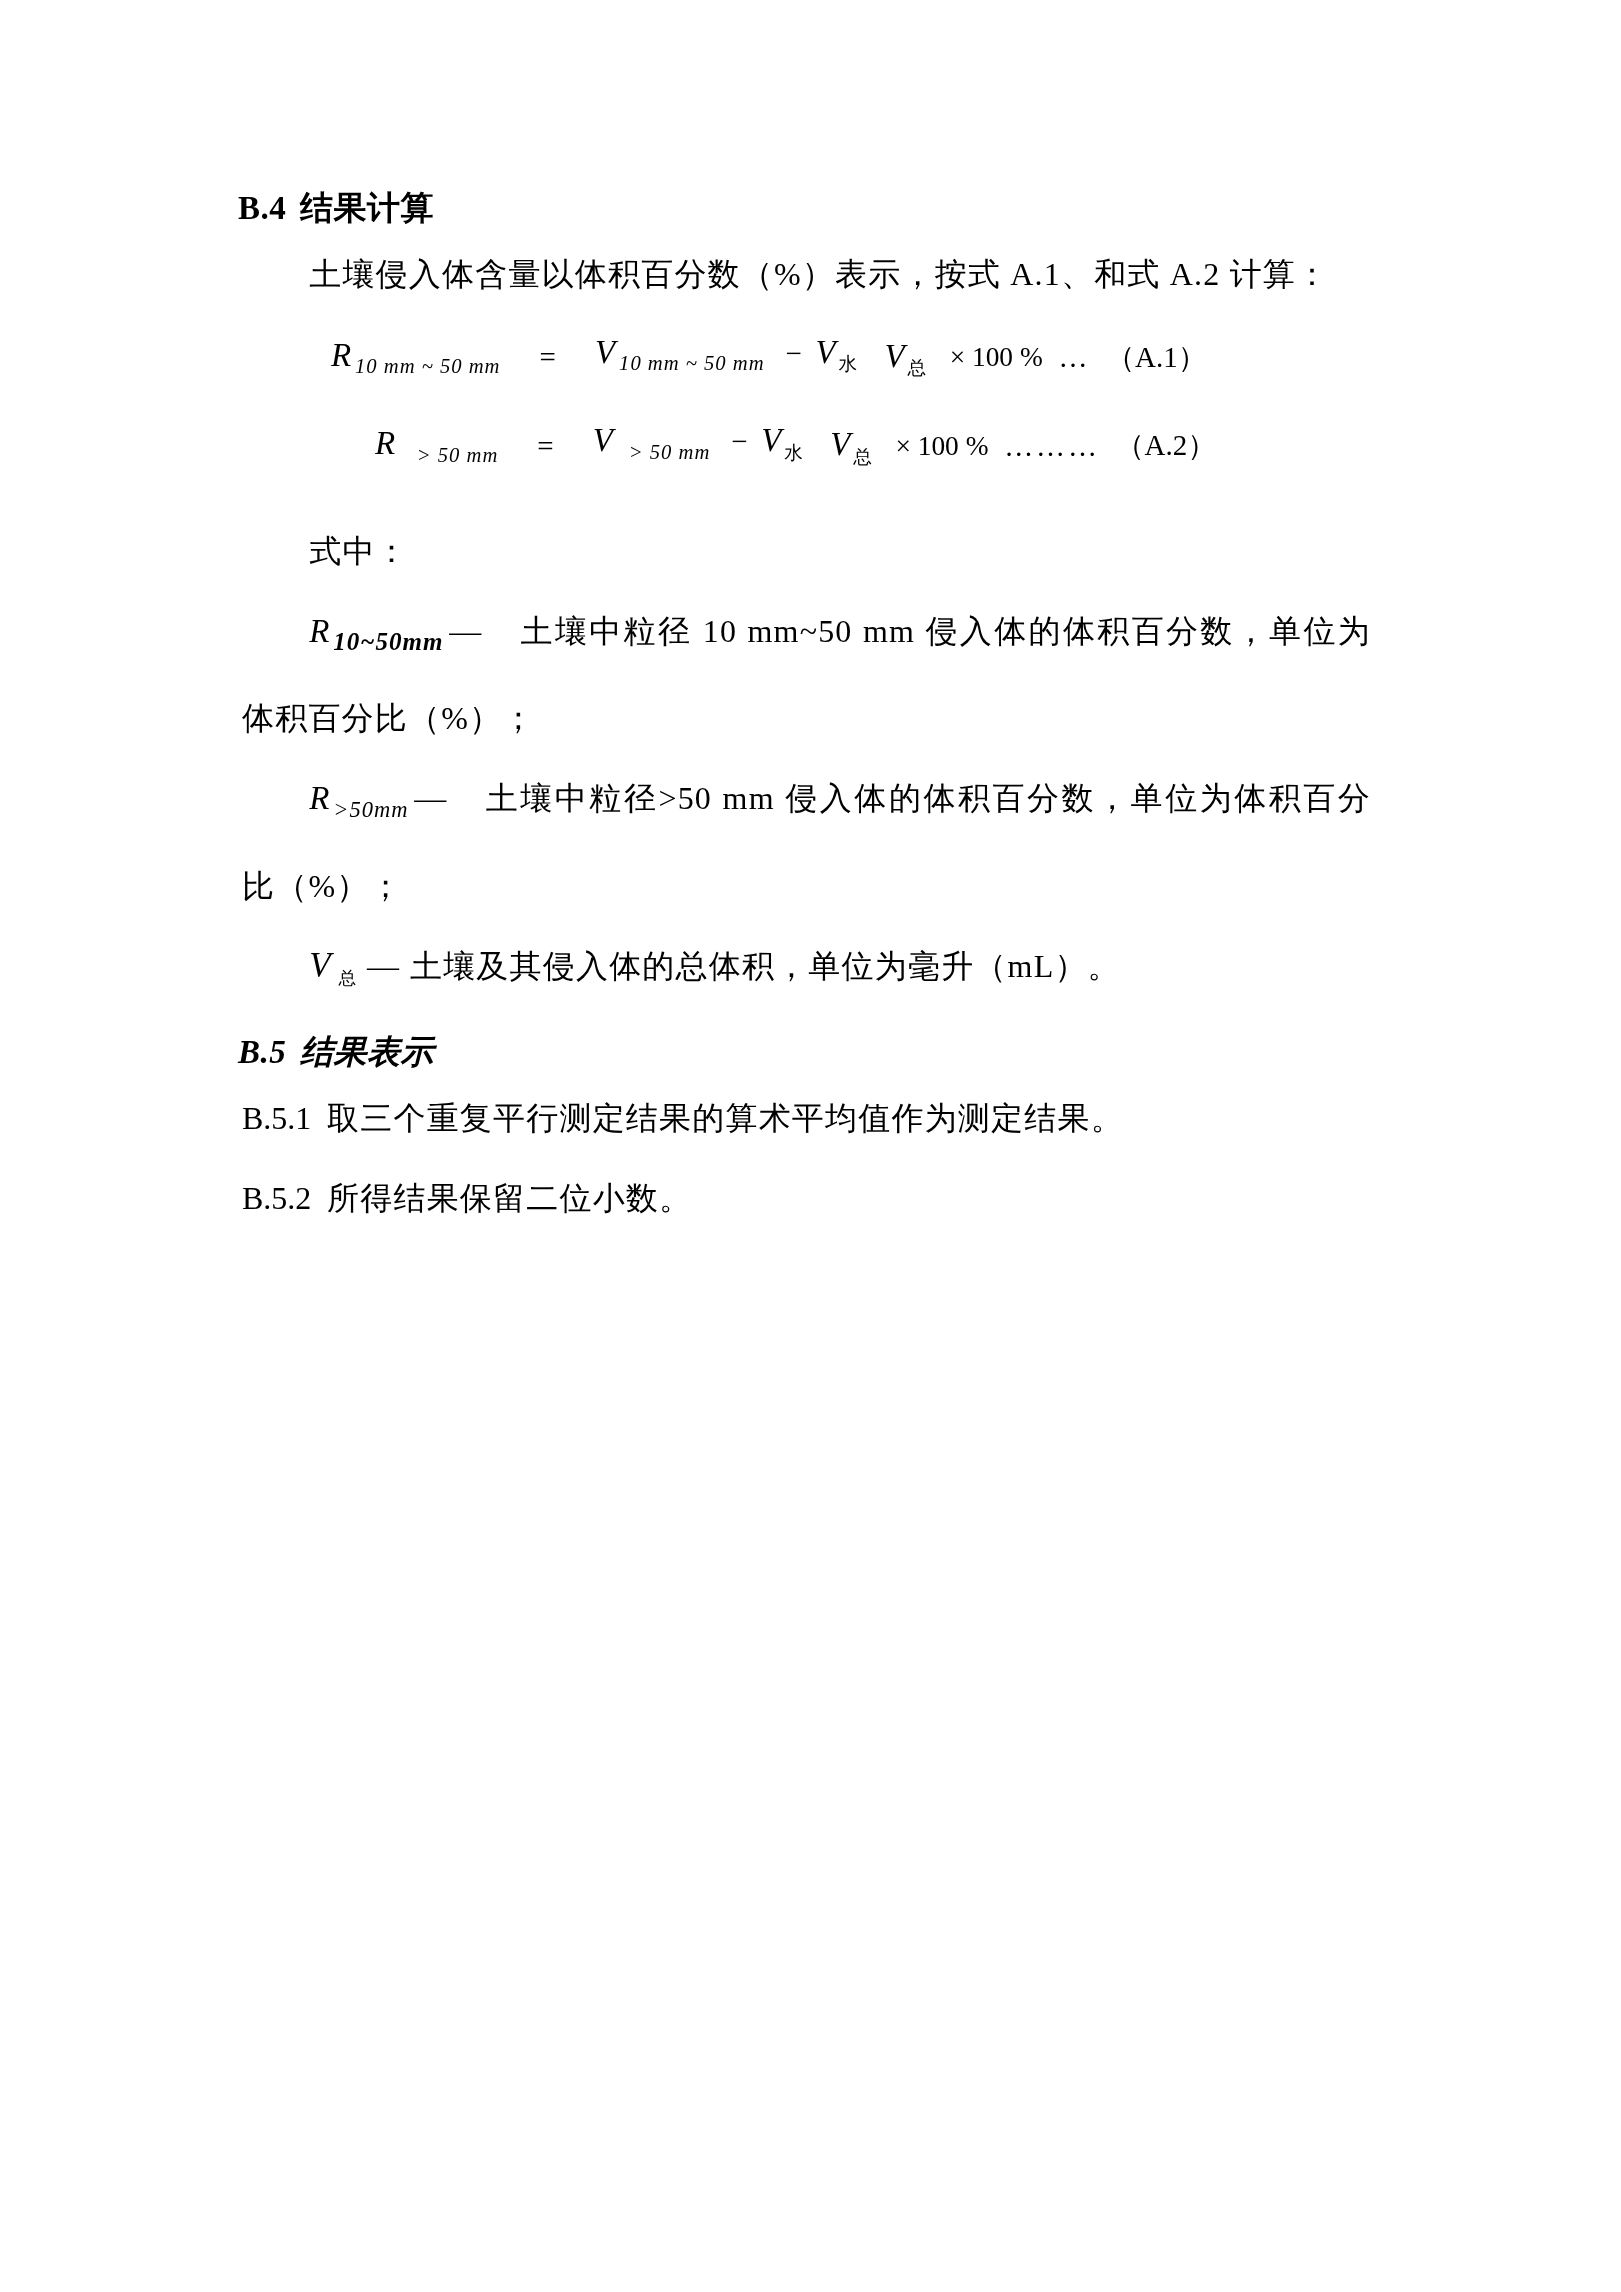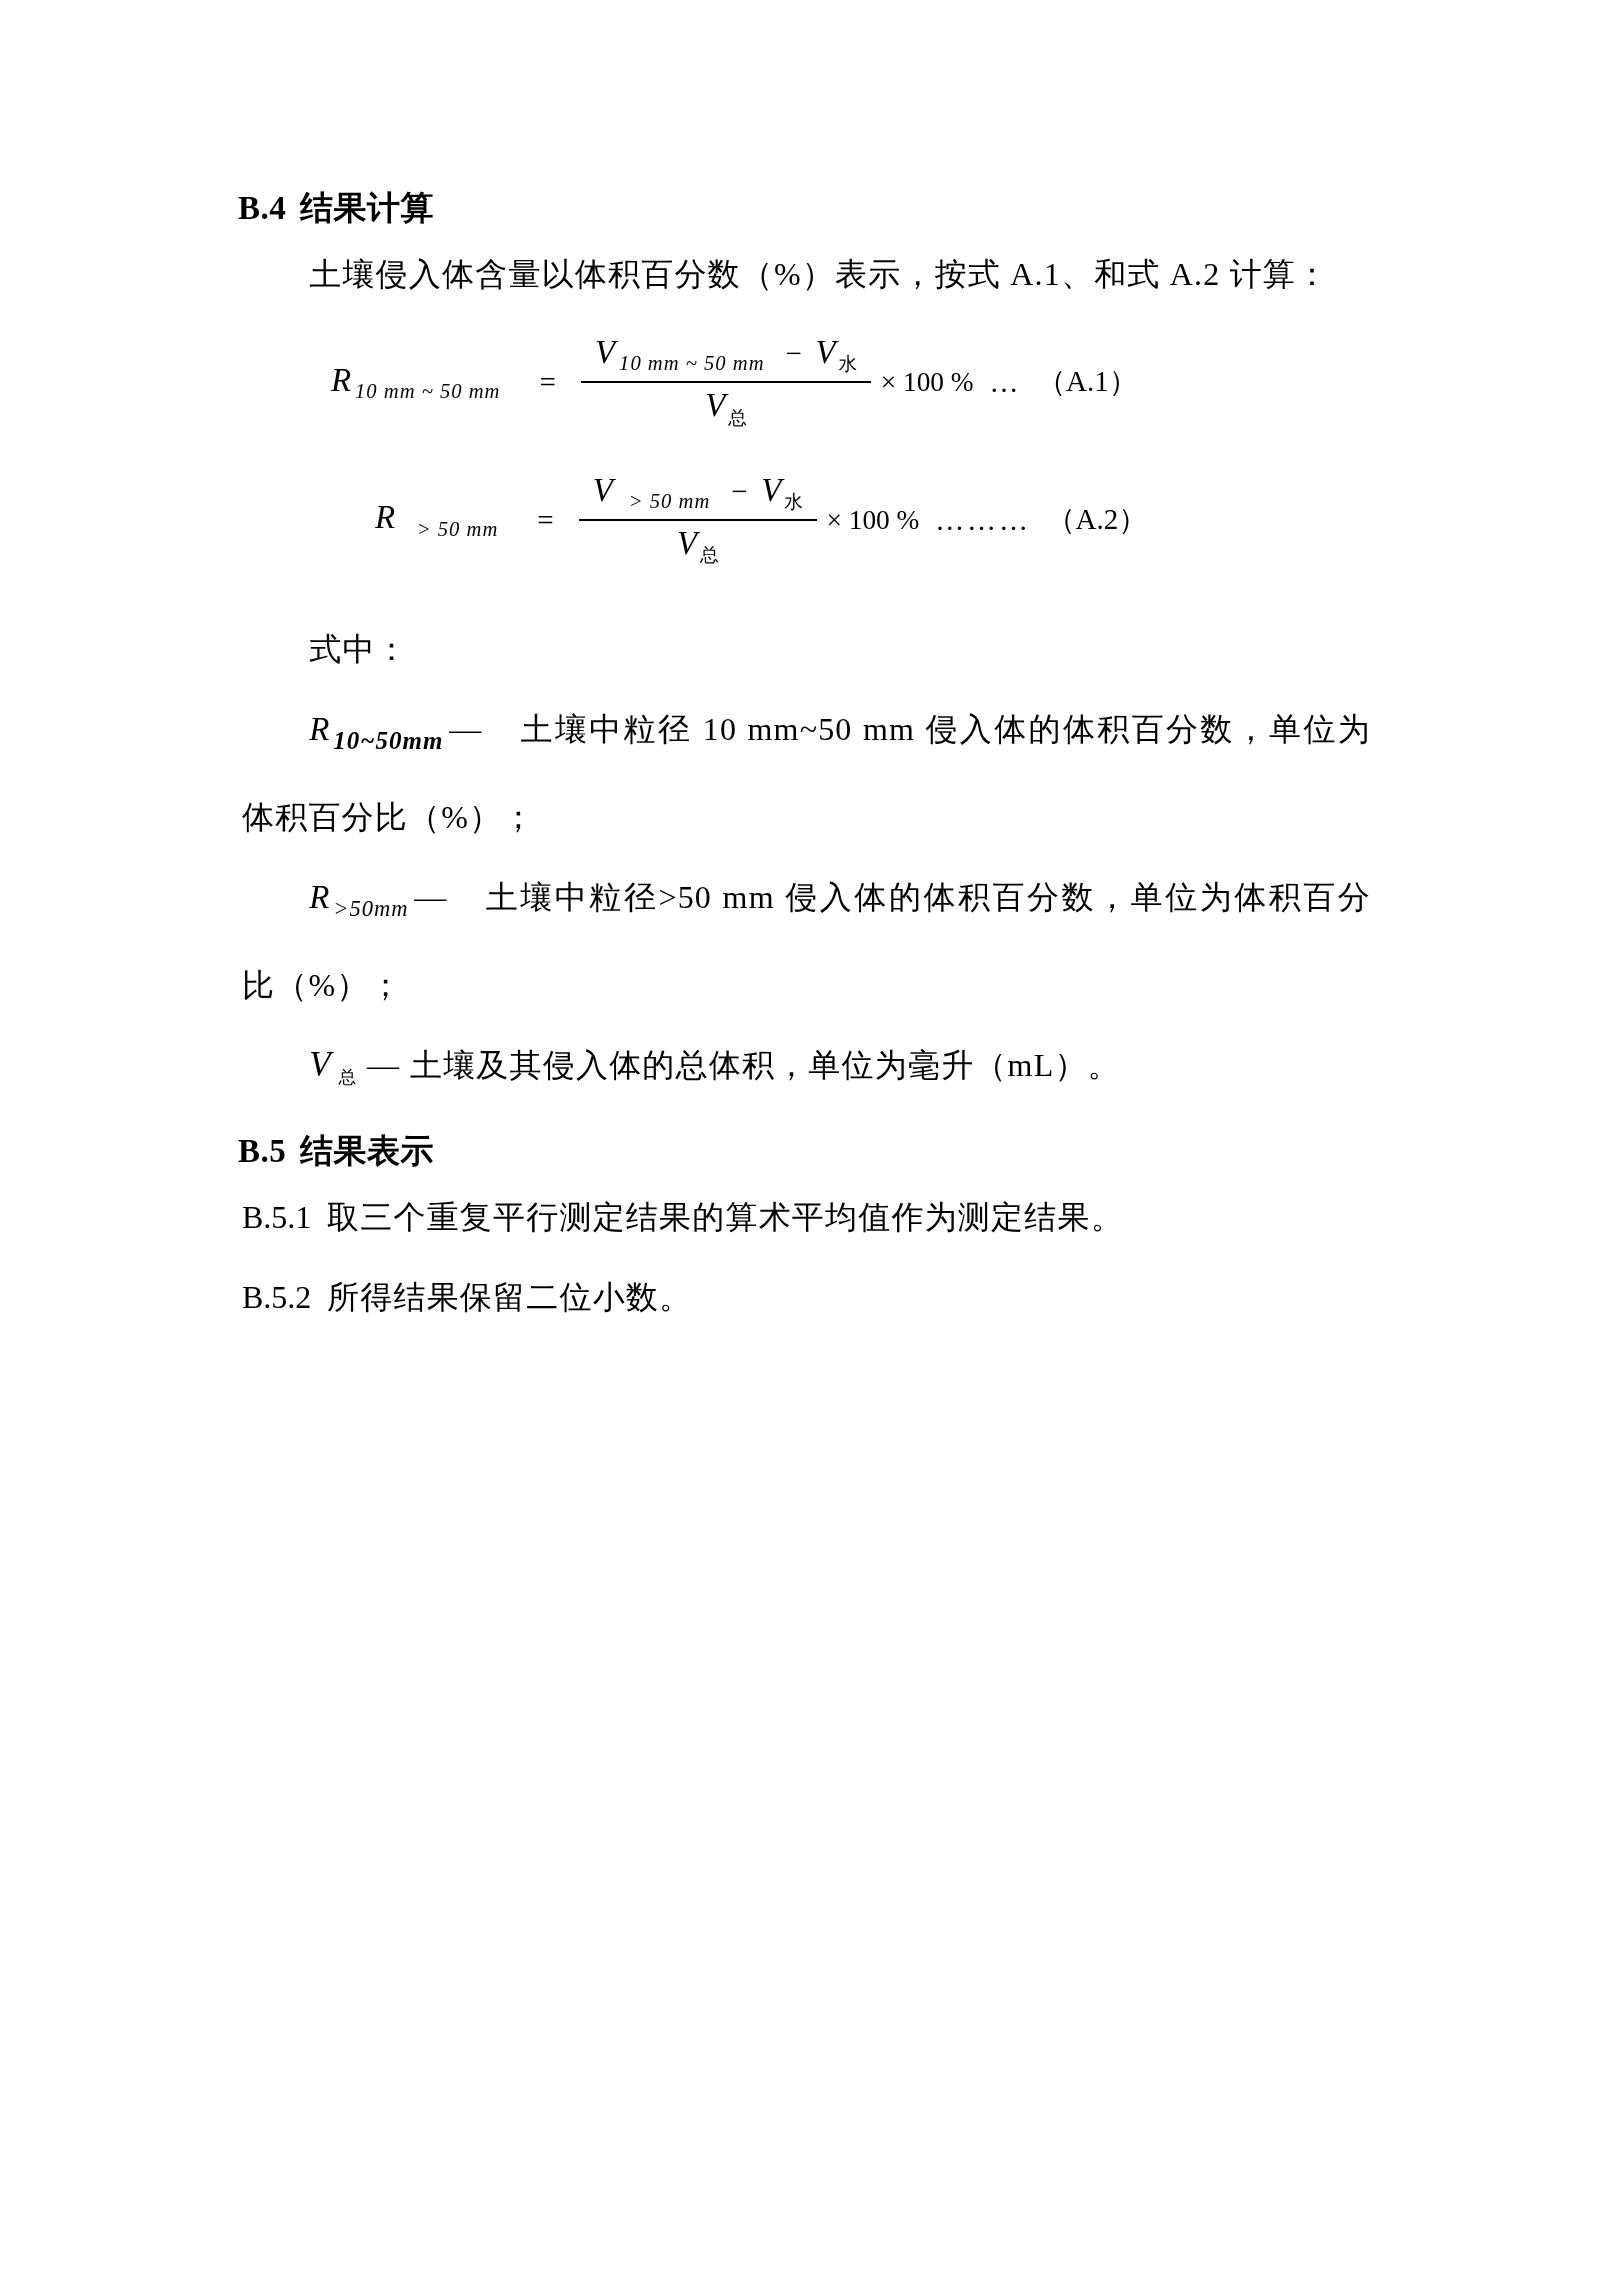--- a/index.html
+++ b/index.html
@@ -84,21 +84,21 @@
     font-size: 18.6px;
     vertical-align: -0.4em;
     padding-left: 2.9px;
   }
   .eq-sign {
     margin: 0 25.5px 0 39px;
     font-size: 29px;
   }
   .frac {
     display: inline-flex;
-    flex-direction: column;
+    flex-direction: row;
     align-items: center;
     vertical-align: middle;
   }
   .frac .numer {
     padding: 0 13.7px 3.9px 13.7px;
     white-space: nowrap;
   }
   .frac .bar {
     width: 100%;
     height: 2px;
@@ -188,21 +188,21 @@
     <div class="gap-md"></div>
 
     <p class="para indent">式中：</p>
 
     <p class="para hang"><span class="var latin">R</span><span class="sub latin" style="font-size:25px;font-weight:bold;">10~50mm</span><span style="padding:0 5.9px;">—</span><span style="padding-left:31px;">土壤中粒径 10 mm~50 mm 侵入体的体积百分数，单位为体积百分比（%）；</span></p>
 
     <p class="para hang"><span class="var latin">R</span><span class="sub latin" style="font-size:22.5px;">&gt;50mm</span><span style="padding:0 5.9px;">—</span><span style="padding-left:31px;">土壤中粒径&gt;50 mm 侵入体的体积百分数，单位为体积百分比（%）；</span></p>
 
     <p class="para hang"><span class="var latin" style="font-size:35px;">V</span><span class="sub-cn" style="font-size:17.6px;padding-left:7.8px;">总</span><span style="padding:0 9.8px;">—</span><span>土壤及其侵入体的总体积，单位为毫升（mL）。</span></p>
 
-    <h2 class="sec-heading" style="margin-top:13.7px;">
+    <h2 class="sec-heading" style="margin-top:13.7px;font-style:italic;">
       <span class="num">B.5</span><span>结果表示</span>
     </h2>
 
     <p class="para"><span class="latin">B.5.1</span><span style="padding-left:15.7px;">取三个重复平行测定结果的算术平均值作为测定结果。</span></p>
 
     <p class="para"><span class="latin">B.5.2</span><span style="padding-left:15.7px;">所得结果保留二位小数。</span></p>
 
   </div>
 
   <div class="page-number">12</div>

